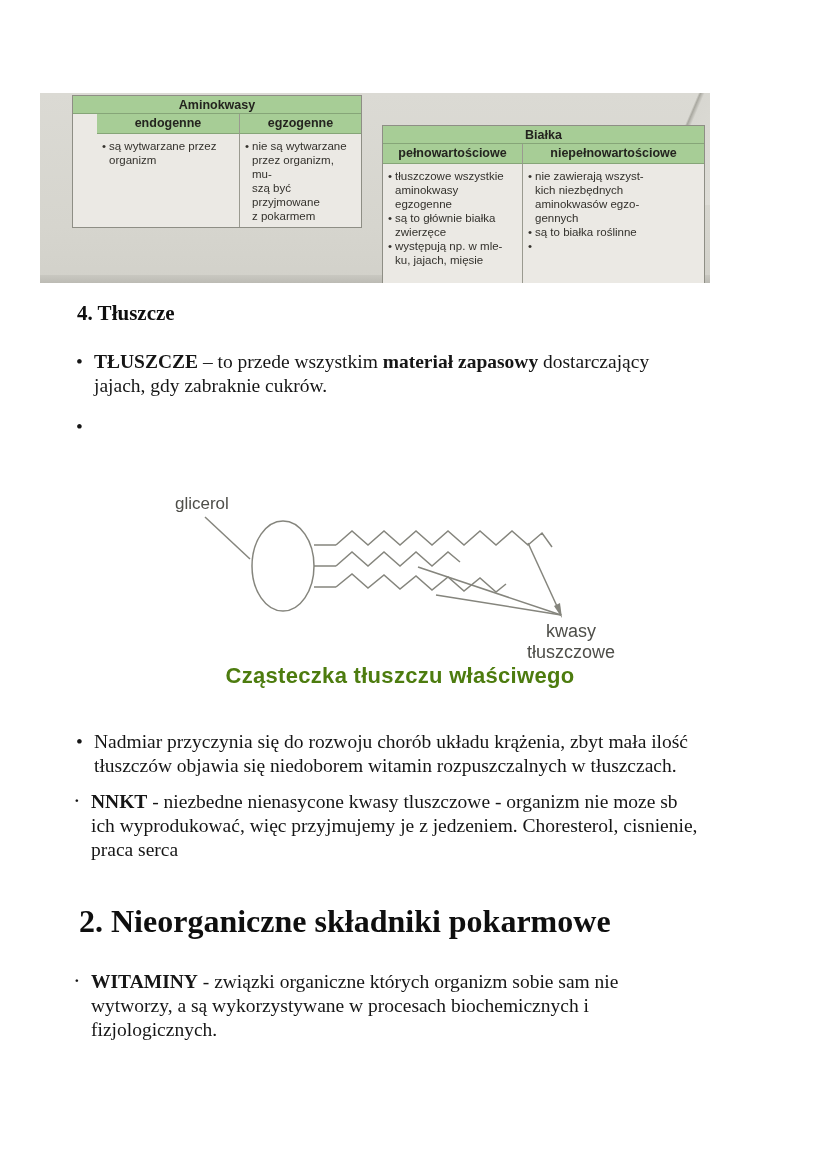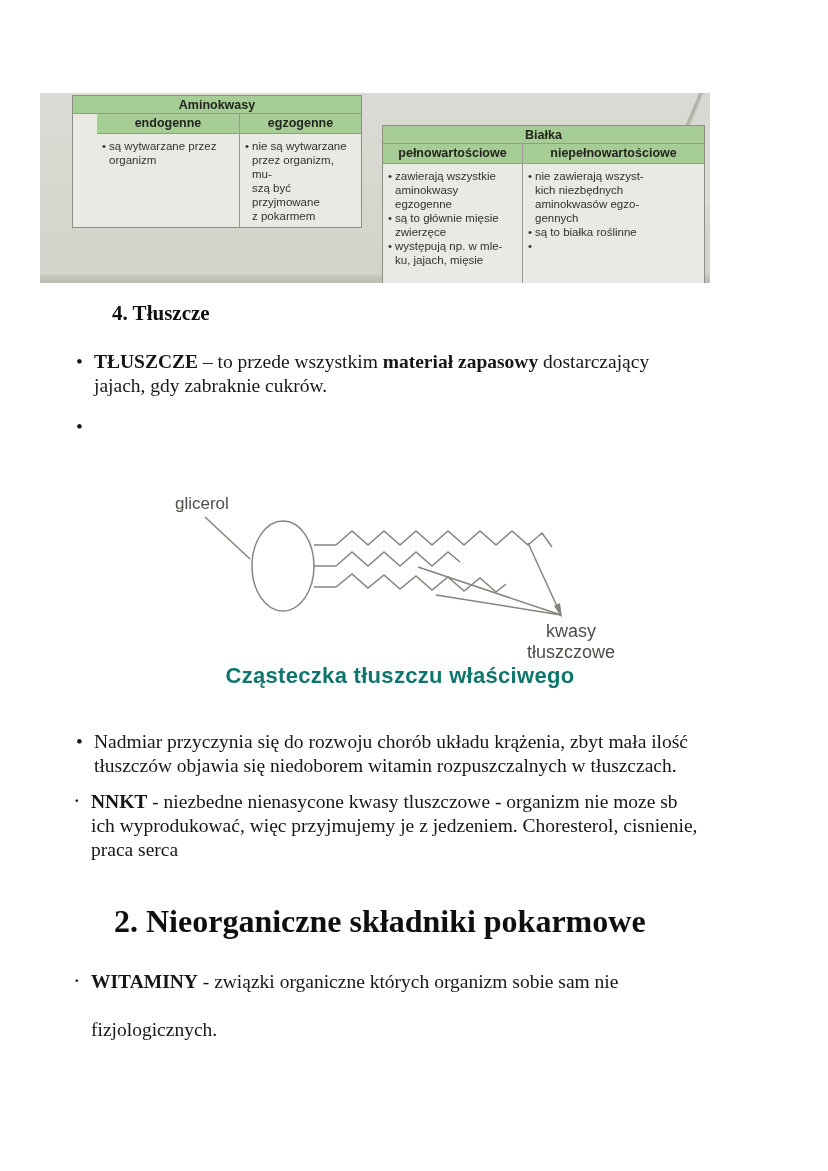--- a/index.html
+++ b/index.html
@@ -44,21 +44,21 @@
   }
   .phead > div:first-child, .pbody > div:first-child { border-right:1px solid #9a9a90; }
   .pbody > div { padding:5px 5px 4px 5px; }
   .amino .pbody > div { min-height:67px; }
   .bialka .pbody > div { min-height:134px; }
   .titem { display:flex; gap:3px; font-size:11.5px; line-height:14px; }
   .titem .tb { flex:0 0 auto; }
   .titem .tt { white-space:pre-line; }
 
   
-  .heading { position:absolute; font-weight:bold; color:#0f0f0f;margin-left:35px; }
+  .heading { position:absolute; font-weight:bold; color:#0f0f0f; }
   #heading-fats { left:77px; top:301px; font-size:21px; }
   #heading-inorganic { left:79px; top:903px; font-size:32px; }
 
   .bullet-para {
     position:absolute; left:76px; display:flex; gap:4px;
     font-size:19.5px; line-height:24px; width:720px;
   }
   .bullet-para .blt { flex:0 0 14px; text-align:left; }
   .blt-sm { font-size:23px; line-height:22px; }
   .b { font-weight:bold;text-align:center; }
@@ -69,21 +69,21 @@
   #b5 { top:970px; left:73px; }
 
   
   #diagram-svg { position:absolute; left:168px; top:487px; }
   #diagram-svg text {
     font-family:"Liberation Sans", sans-serif; fill:#4e4e49;
   }
   #diagram-caption {
     position:absolute; left:130px; top:663px; width:540px; text-align:center;
     font-family:"Liberation Sans", sans-serif; font-weight:bold;
-    font-size:22px; letter-spacing:0.3px; color:#0f766e;
+    font-size:22px; letter-spacing:0.3px; color:#4d7c0f;
   }
 </style>
 </head>
 <body>
 
 <div class="photo">
   <div class="photo-edge"></div>
   <div class="photo-bottom"></div>
 
   <div class="ptable amino">
@@ -115,27 +115,27 @@
   <div class="ptable bialka">
     <div class="ptitle">Białka</div>
     <div class="pcols phead">
       <div>pełnowartościowe</div>
       <div>niepełnowartościowe</div>
     </div>
     <div class="pcols pbody">
       <div>
         <div class="titem">
           <span class="tb">•</span>
-          <span class="tt">zawierają wszystkie
+          <span class="tt">tłuszczowe wszystkie
 aminokwasy
 egzogenne</span>
         </div>
         <div class="titem">
           <span class="tb">•</span>
-          <span class="tt">są to głównie mięsie
+          <span class="tt">są to głównie białka
 zwierzęce</span>
         </div>
         <div class="titem">
           <span class="tb">•</span>
           <span class="tt">występują np. w mle-
 ku, jajach, mięsie</span>
         </div>
       </div>
       <div>
         <div class="titem">
@@ -197,14 +197,14 @@
 
 <div class="bullet-para" id="b4">
   <span class="blt blt-sm">·</span>
   <span><span class="b">NNKT</span><span> - niezbedne nienasycone kwasy tluszczowe - organizm nie moze sb</span><br><span>ich wyprodukować, więc przyjmujemy je z jedzeniem. Choresterol, cisnienie,</span><br><span>praca serca</span></span>
 </div>
 
 <div class="heading" id="heading-inorganic">2. Nieorganiczne składniki pokarmowe</div>
 
 <div class="bullet-para" id="b5">
   <span class="blt blt-sm">·</span>
-  <span><span class="b">WITAMINY</span><span> - związki organiczne których organizm sobie sam nie</span><br><br><span>fizjologicznych.</span></span>
+  <span><span class="b">WITAMINY</span><span> - związki organiczne których organizm sobie sam nie</span><br><span>wytworzy, a są wykorzystywane w procesach biochemicznych i</span><br><span>fizjologicznych.</span></span>
 </div>
 
 </body></html>

